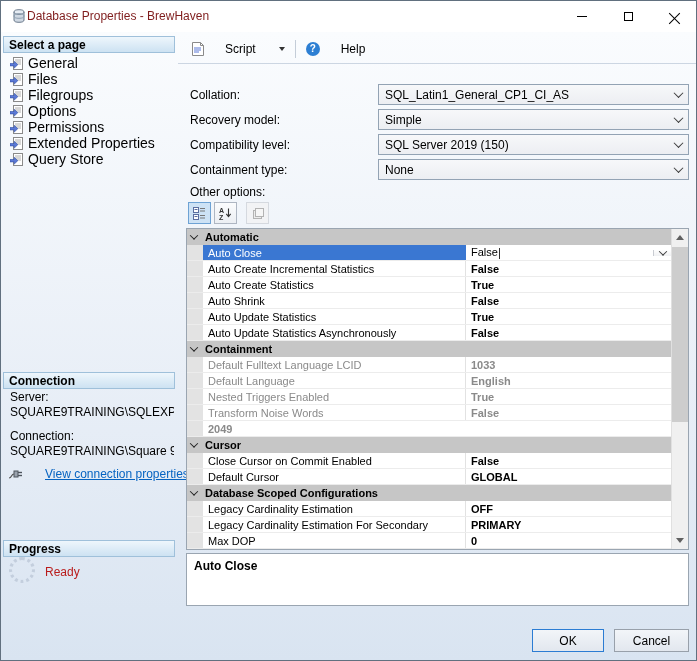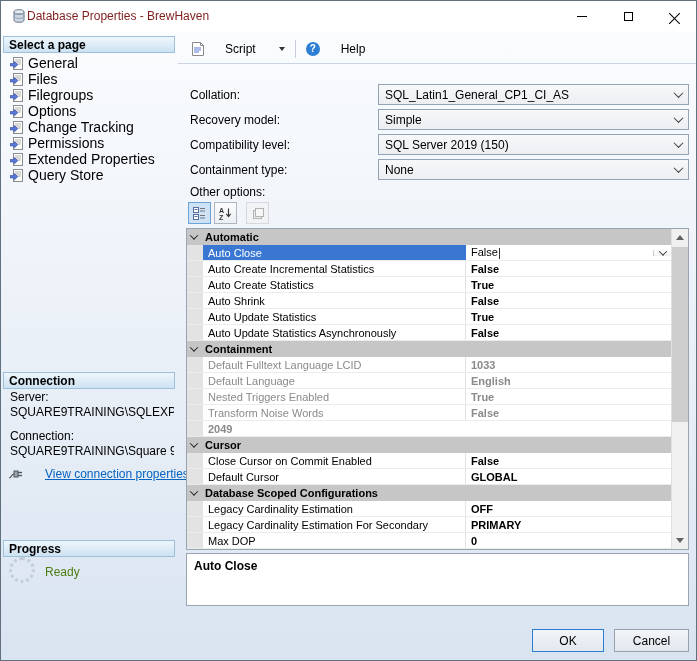--- a/index.html
+++ b/index.html
@@ -36,21 +36,21 @@
   .tree-item .page-icon{display:flex;flex:0 0 auto;}
   #hdr-connection{top:372px;}
   .conn-label{position:absolute;left:10px;font-size:12px;color:#000;}
   .conn-value{position:absolute;left:10px;font-size:12px;color:#000;width:164px;white-space:nowrap;overflow:hidden;}
   #srv-label{top:390px;} #srv-value{top:405px;}
   #con-label{top:429px;} #con-value{top:444px;}
   #link-row{position:absolute;left:8px;top:467px;display:flex;align-items:center;gap:22px;}
   #view-link{font-size:12px;color:var(--link,#0563c1);text-decoration:underline;cursor:pointer;white-space:nowrap;}
   #hdr-progress{top:540px;}
   #spinner{position:absolute;left:9px;top:557px;width:26px;height:26px;border:3px dotted #c3cedd;border-radius:50%;box-sizing:border-box;}
-  #progress-status{position:absolute;left:45px;top:565px;font-size:12px;color:#4d7c0f;}
+  #progress-status{position:absolute;left:45px;top:565px;font-size:12px;color:#b91c1c;}
 
   
   #toolbar{position:absolute;left:178px;top:34px;width:519px;height:30px;display:flex;align-items:center;
     border-bottom:1px solid #ccd6e2;padding-left:6px;box-sizing:border-box;}
   .tb-btn{display:flex;align-items:center;gap:21px;height:24px;padding:0 7px;font-size:12px;color:#000;cursor:default;}
   .tb-sep{width:1px;height:18px;background:#c4cdd8;margin:0 3px;}
   .dd-chev{width:0;height:0;border-left:3.5px solid transparent;border-right:3.5px solid transparent;border-top:4px solid #333;margin-left:2px;}
   .help-icon{width:14px;height:14px;border-radius:50%;background:var(--help-icon,#2d7fd3);color:#fff;
     display:flex;align-items:center;justify-content:center;font-size:10px;font-weight:bold;}
   .help-icon::before{content:"?";}
@@ -193,32 +193,20 @@
     <div class="tree-item">
       <span class="page-icon">
         <svg width="13" height="13" viewBox="0 0 13 13">
           <rect x="3.5" y="0.5" width="9" height="12" fill="#ffffff" stroke="#8a8a8a"></rect>
           <line x1="5" y1="3" x2="11" y2="3" stroke="#b0b0b0"></line>
           <line x1="5" y1="5" x2="11" y2="5" stroke="#b0b0b0"></line>
           <line x1="5" y1="7" x2="11" y2="7" stroke="#b0b0b0"></line>
           <path d="M0 6.5 h4.2 v-2.2 l3.6 3.4 -3.6 3.4 v-2.2 H0 Z" fill="#5b79d6" stroke="#2f4fa8" stroke-width="0.6"></path>
         </svg>
       </span>
-      <span class="tree-label">Change Tracking</span>
-    </div>
-    <div class="tree-item">
-      <span class="page-icon">
-        <svg width="13" height="13" viewBox="0 0 13 13">
-          <rect x="3.5" y="0.5" width="9" height="12" fill="#ffffff" stroke="#8a8a8a"></rect>
-          <line x1="5" y1="3" x2="11" y2="3" stroke="#b0b0b0"></line>
-          <line x1="5" y1="5" x2="11" y2="5" stroke="#b0b0b0"></line>
-          <line x1="5" y1="7" x2="11" y2="7" stroke="#b0b0b0"></line>
-          <path d="M0 6.5 h4.2 v-2.2 l3.6 3.4 -3.6 3.4 v-2.2 H0 Z" fill="#5b79d6" stroke="#2f4fa8" stroke-width="0.6"></path>
-        </svg>
-      </span>
       <span class="tree-label">Permissions</span>
     </div>
     <div class="tree-item">
       <span class="page-icon">
         <svg width="13" height="13" viewBox="0 0 13 13">
           <rect x="3.5" y="0.5" width="9" height="12" fill="#ffffff" stroke="#8a8a8a"></rect>
           <line x1="5" y1="3" x2="11" y2="3" stroke="#b0b0b0"></line>
           <line x1="5" y1="5" x2="11" y2="5" stroke="#b0b0b0"></line>
           <line x1="5" y1="7" x2="11" y2="7" stroke="#b0b0b0"></line>
           <path d="M0 6.5 h4.2 v-2.2 l3.6 3.4 -3.6 3.4 v-2.2 H0 Z" fill="#5b79d6" stroke="#2f4fa8" stroke-width="0.6"></path>

